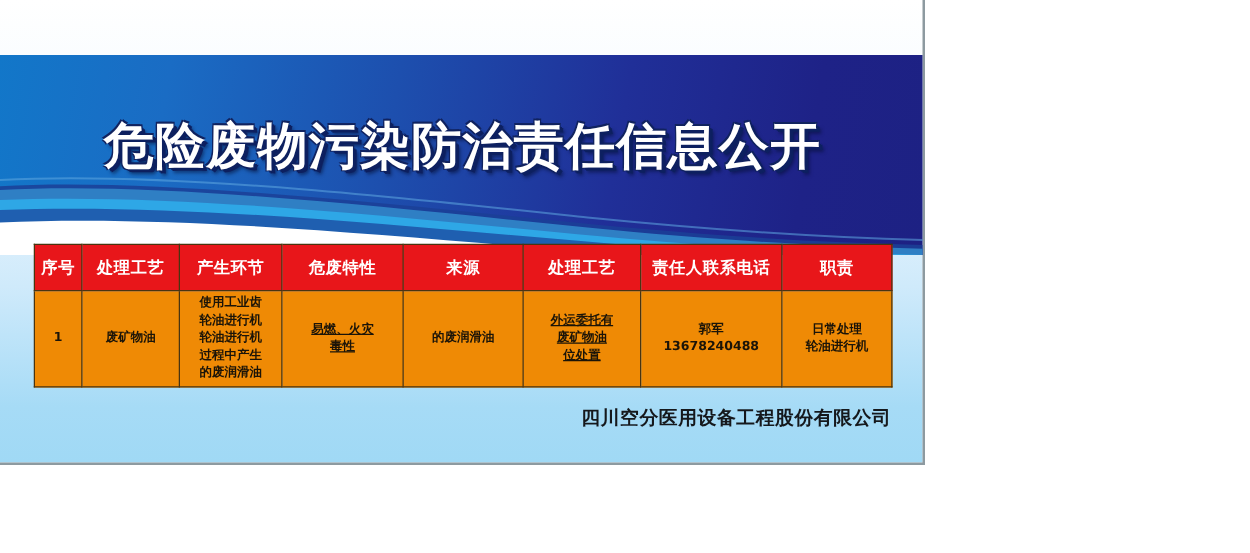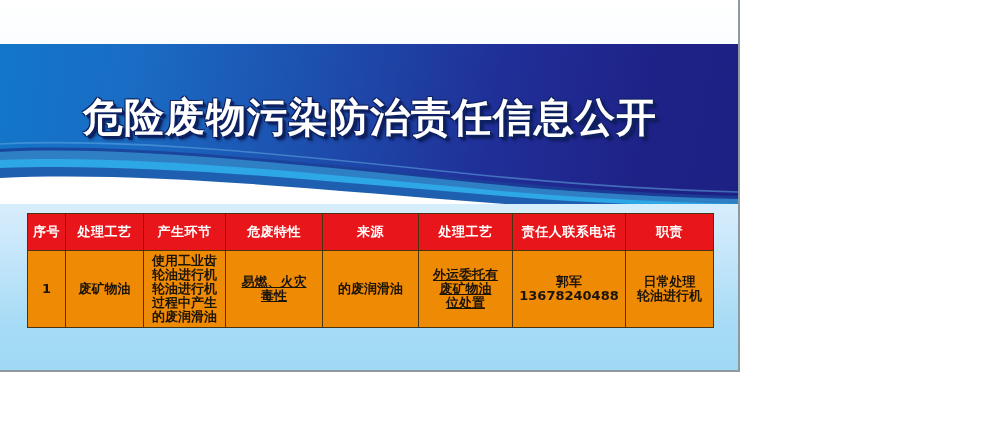--- a/index.html
+++ b/index.html
@@ -80,21 +80,20 @@
 
   
   #info-table {
     position: absolute;
     left: 27px;
     top: 195px;
     width: 686px;
     border-collapse: collapse;
     table-layout: fixed;
     border: 1px solid #3b2c10;
-    margin-top: 18px;
   }
   #info-table th,
   #info-table td {
     border: 1px solid #4a3410;
     padding: 0;
     text-align: center;
     vertical-align: middle;
   }
   #info-table thead th {
     background: #e8161a;
@@ -102,21 +101,21 @@
     height: 36px;
     font-size: 13px;
     font-weight: bold;
     letter-spacing: 0.5px;
     white-space: nowrap;
   }
   #info-table tbody td {
     background: #ef8a05;
     color: #1b1408;
     height: 72px;
-    font-size: 13px;
+    font-size: 10px;
     line-height: 14px;
     font-weight: bold;
     padding: 2px 2px;
   }
   td.cell-wrap {
     text-align: left;
     padding-left: 5px;
     padding-right: 3px;
   }
   td.cell-left {
@@ -213,14 +212,15 @@
           <span class="cell-line">13678240488</span>
         </td>
         <td>
           <span class="cell-line">日常处理</span>
           <span class="cell-line">轮油进行机</span>
         </td>
       </tr>
     </tbody>
   </table>
 
+  <div id="company">四川空分医用设备工程股份有限公司</div>
 
 </div>
 
 </body></html>

